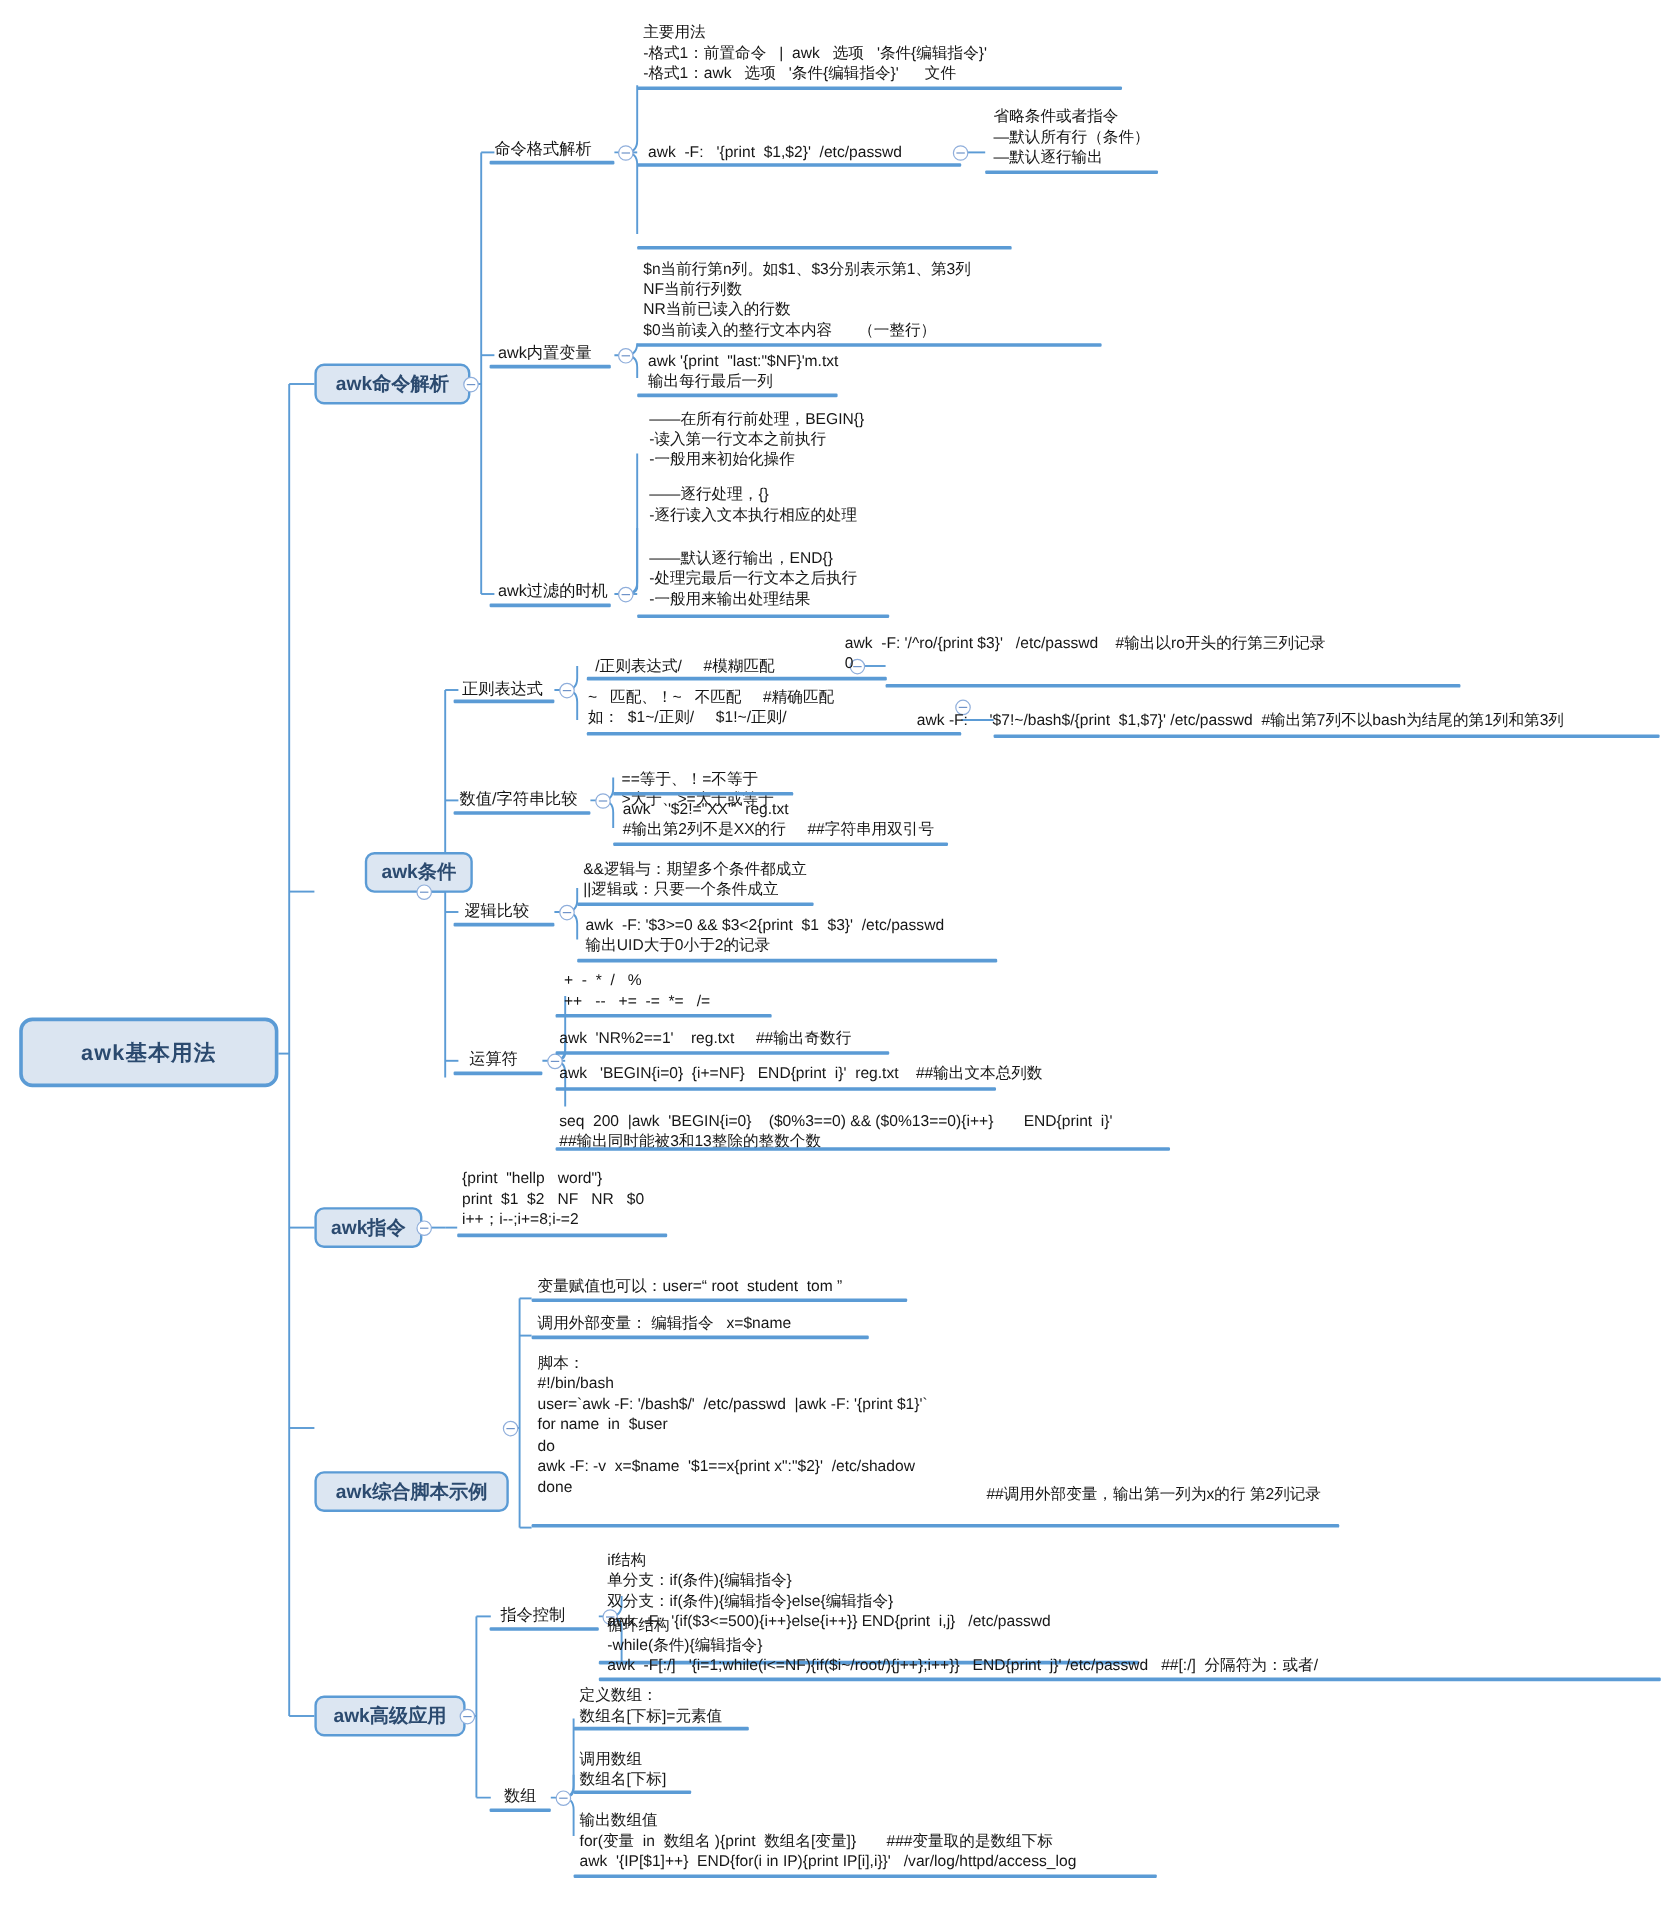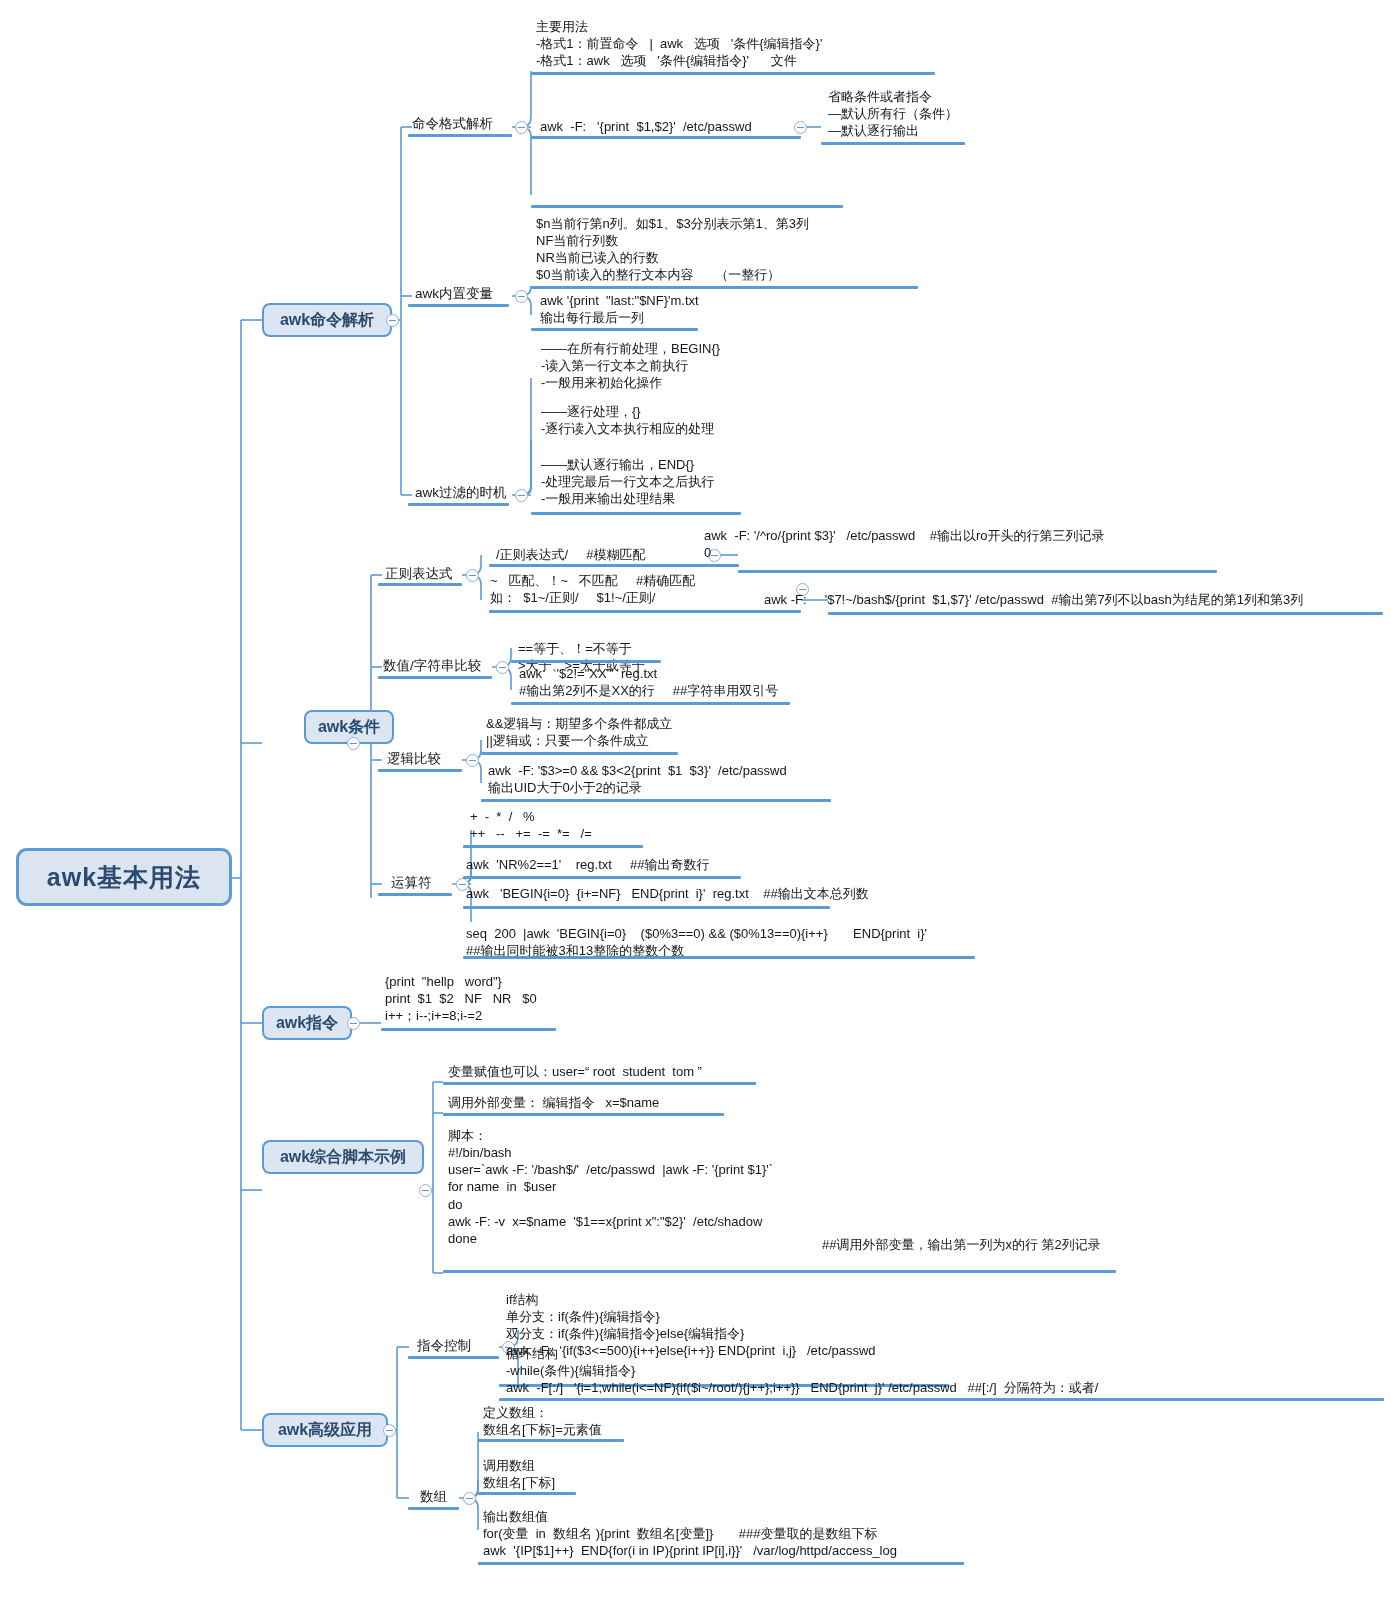--- a/index.html
+++ b/index.html
@@ -151,40 +151,40 @@
 
       <path d="M499 1347 L508 1347 Q518 1347 518 1337 L518 1330"></path>
       <path d="M508 1347 Q518 1347 518 1357 L518 1385"></path>
 
       <path d="M459 1498 L468 1498 Q478 1498 478 1488 L478 1432"></path>
       <path d="M468 1498 Q478 1498 478 1491 L478 1479"></path>
       <path d="M468 1498 Q478 1498 478 1508 L478 1530"></path>
     </g>
   </svg>
 
-  <div class="rootnode" style="left:16px;top:848px;width:216px;height:58px;font-size:25px;">
+  <div class="rootnode" style="left:16px;top:848px;width:216px;height:58px;font-size:18px;">
     <span>awk基本用法</span>
   </div>
 
   <div class="lvl1" style="left:262px;top:303px;width:130px;height:34px;">
     <span>awk命令解析</span>
   </div>
   <span class="tog" style="left:386px;top:314px;"></span>
 
   <div class="lvl1" style="left:262px;top:710px;width:90px;height:34px;margin-left:42px;">
     <span>awk条件</span>
   </div>
   <span class="tog" style="left:347px;top:737px;"></span>
 
   <div class="lvl1" style="left:262px;top:1006px;width:90px;height:34px;">
     <span>awk指令</span>
   </div>
   <span class="tog" style="left:347px;top:1017px;"></span>
 
-  <div class="lvl1" style="left:262px;top:1140px;width:162px;height:34px;">
+  <div class="lvl1" style="left:262px;top:1226px;width:162px;height:34px;">
     <span>awk综合脚本示例</span>
   </div>
   <span class="tog" style="left:419px;top:1184px;"></span>
 
   <div class="lvl1" style="left:262px;top:1413px;width:126px;height:34px;">
     <span>awk高级应用</span>
   </div>
   <span class="tog" style="left:383px;top:1424px;"></span>
 
   <div class="leaf l2" style="left:412px;top:115px;">命令格式解析</div>

